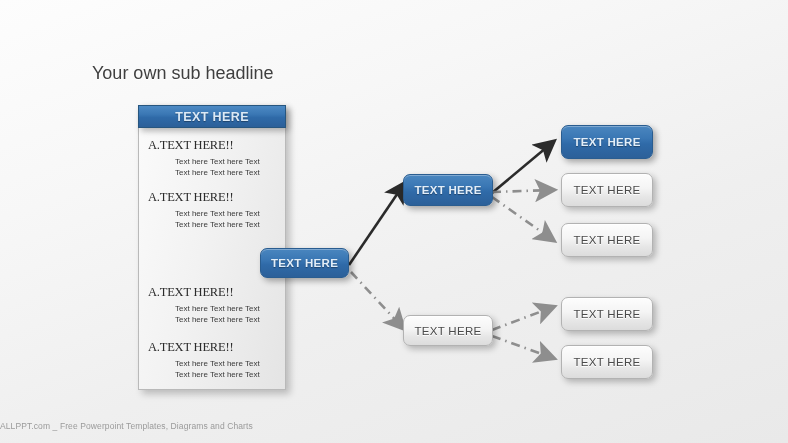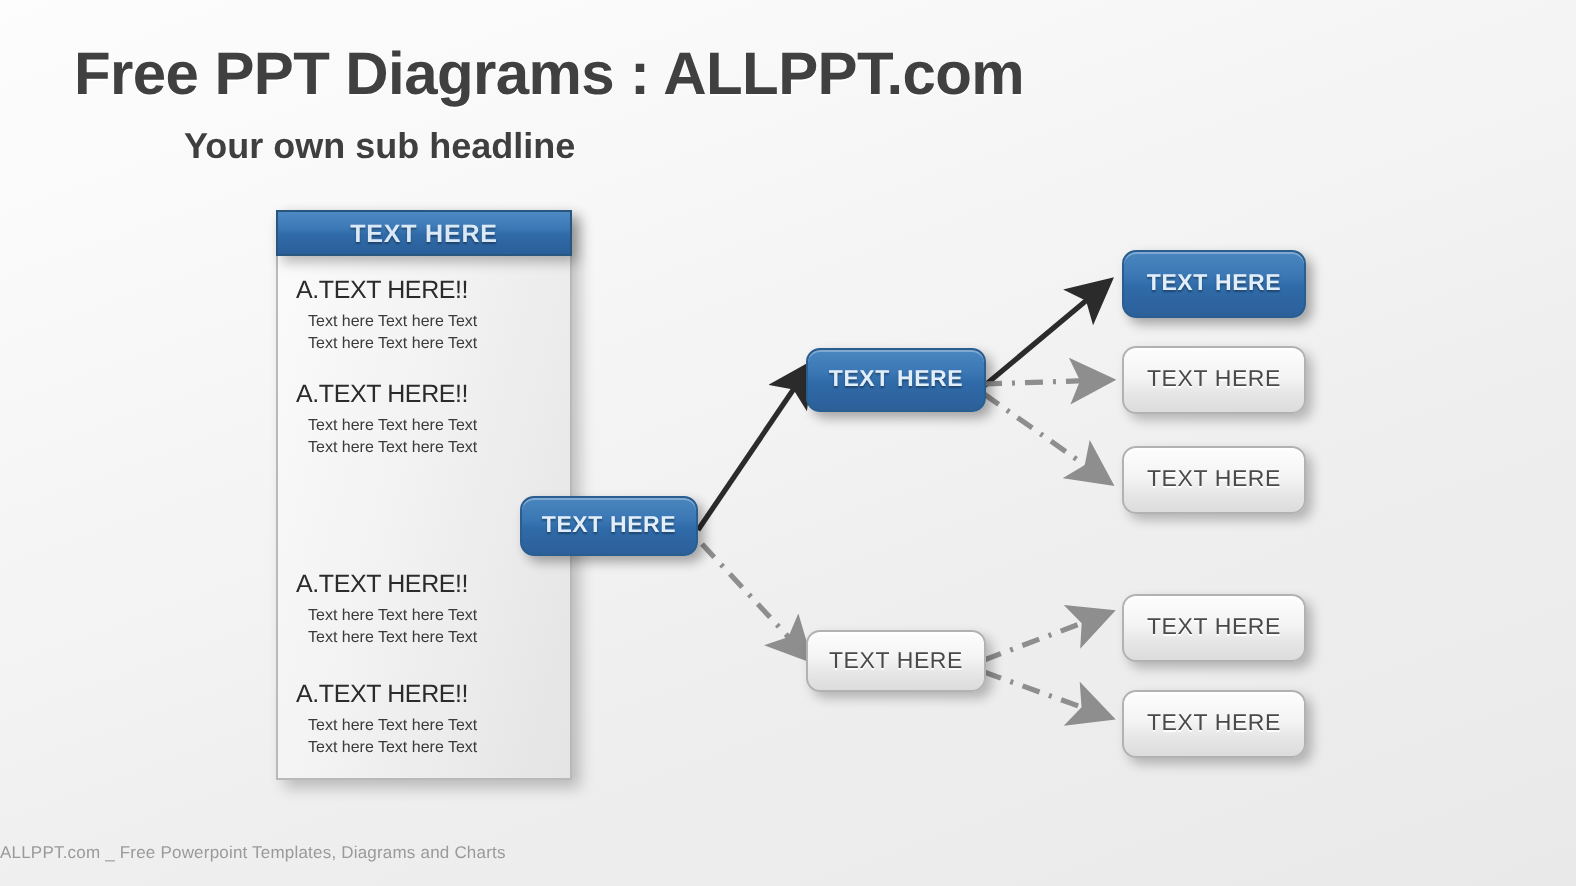--- a/index.html
+++ b/index.html
@@ -13,21 +13,21 @@
 
   
   .title{
     position:absolute;left:37px;top:21px;
     font-size:30px;font-weight:bold;color:#404040;
     letter-spacing:-0.3px;white-space:nowrap;
     text-shadow:0 1px 0 #ffffff;
   }
   .subtitle{
     position:absolute;left:92px;top:63px;
-    font-size:18px;font-weight:bold;color:#3f3f3f;
+    font-size:18px;font-weight:normal;color:#3f3f3f;
     white-space:nowrap;text-shadow:0 1px 0 #ffffff;
   }
 
   
   .panel{
     position:absolute;left:138px;top:105px;width:148px;height:285px;
     background:linear-gradient(105deg,#fbfbfb 0%,#f2f2f2 45%,#e4e4e4 100%);
     border:1px solid #b9b9b9;
     box-shadow:4px 4px 7px rgba(0,0,0,0.22);
     box-sizing:border-box;
@@ -38,24 +38,24 @@
     border:1px solid #27567f;
     box-sizing:border-box;
     color:#dbe9f6;font-size:12.5px;font-weight:bold;
     display:flex;align-items:center;justify-content:center;
     letter-spacing:0.4px;
     box-shadow:3px 3px 6px rgba(0,0,0,0.28);
     text-shadow:0 1px 1px rgba(0,0,0,0.35);
   }
   .panel-item{position:absolute;left:148px;width:130px;}
   .panel-item .ih{
-    font-size:12.5px;color:#2b2b2b;white-space:nowrap;letter-spacing:-0.2px;
+    font-size:12.5px;color:#2b2b2b;white-space:nowrap;letter-spacing:-0.2px;font-family:Liberation Serif, serif;
   }
   .panel-item .ib{
-    margin-top:3px;margin-left:6px;
+    margin-top:3px;margin-left:27px;
     font-size:8px;color:#3a3a3a;line-height:11px;white-space:nowrap;
   }
 
   
   .node{
     position:absolute;box-sizing:border-box;
     display:flex;align-items:center;justify-content:center;
     font-size:11.5px;letter-spacing:0.3px;
     border-radius:7px;
   }
@@ -80,21 +80,20 @@
     font-size:8.5px;color:#9a9a9a;letter-spacing:0.1px;
   }
 
   svg.links{position:absolute;left:0;top:0;width:788px;height:443px;pointer-events:none;}
 </style>
 </head>
 <body>
 
 <div class="stage">
 
-  <div class="title">Free PPT Diagrams : ALLPPT.com</div>
   <div class="subtitle">Your own sub headline</div>
 
   <div class="panel"></div>
   <div class="panel-head">TEXT HERE</div>
 
   <div class="panel-item" style="top:138px;">
     <div class="ih">A.TEXT HERE!!</div>
     <div class="ib">
       <div>Text here Text here Text</div>
       <div>Text here Text here Text</div>

